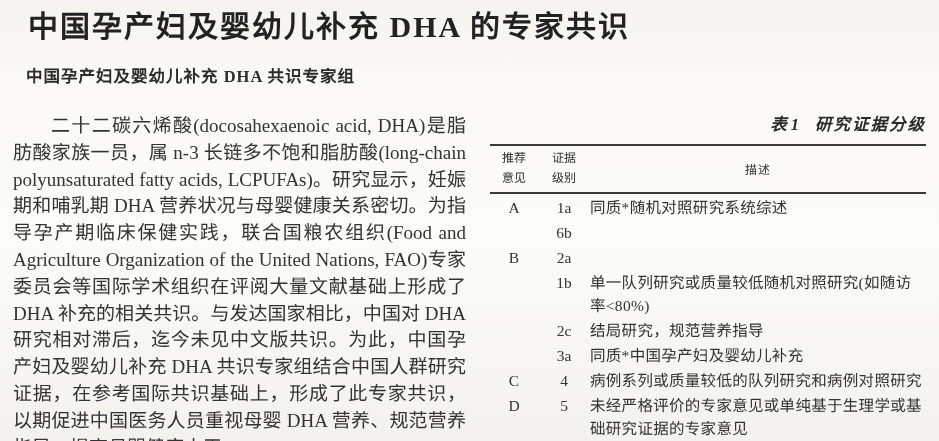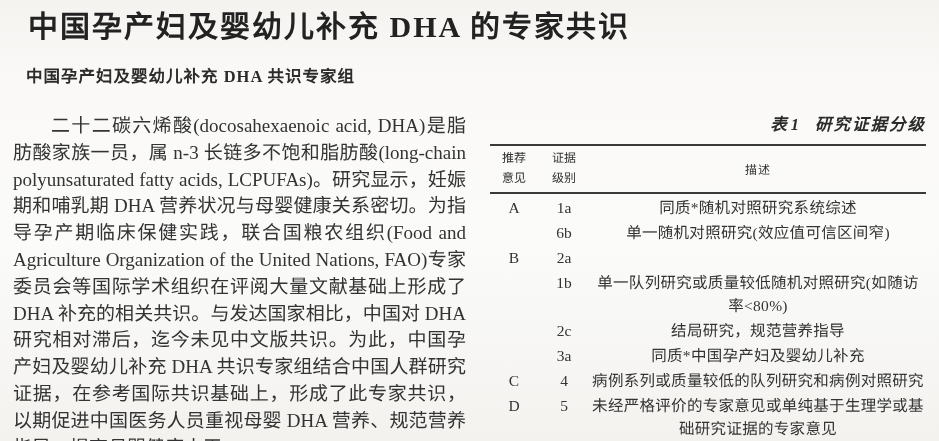--- a/index.html
+++ b/index.html
@@ -107,21 +107,21 @@
     font-size: 15.5px;
     line-height: 23px;
     padding-top: 2px;
     color: #333;
   }
   .ev-row .c-grade,
   .ev-row .c-level {
     text-align: center;
   }
   .ev-row .c-desc {
-    text-align: center;
+    text-align: left;
     letter-spacing: 0.3px;
   }
 </style>
 </head>
 <body>
 
 <div class="page">
 
   <div class="doc-title">中国孕产妇及婴幼儿补充 DHA 的专家共识</div>
 
@@ -155,21 +155,20 @@
 
         <div class="ev-row">
           <div class="c-grade">A</div>
           <div class="c-level">1a</div>
           <div class="c-desc">同质*随机对照研究系统综述</div>
         </div>
 
         <div class="ev-row">
           <div class="c-grade"></div>
           <div class="c-level">6b</div>
-          <div class="c-desc">单一随机对照研究(效应值可信区间窄)</div>
         </div>
 
         <div class="ev-row">
           <div class="c-grade">B</div>
           <div class="c-level">2a</div>
         </div>
 
         <div class="ev-row">
           <div class="c-grade"></div>
           <div class="c-level">1b</div>

